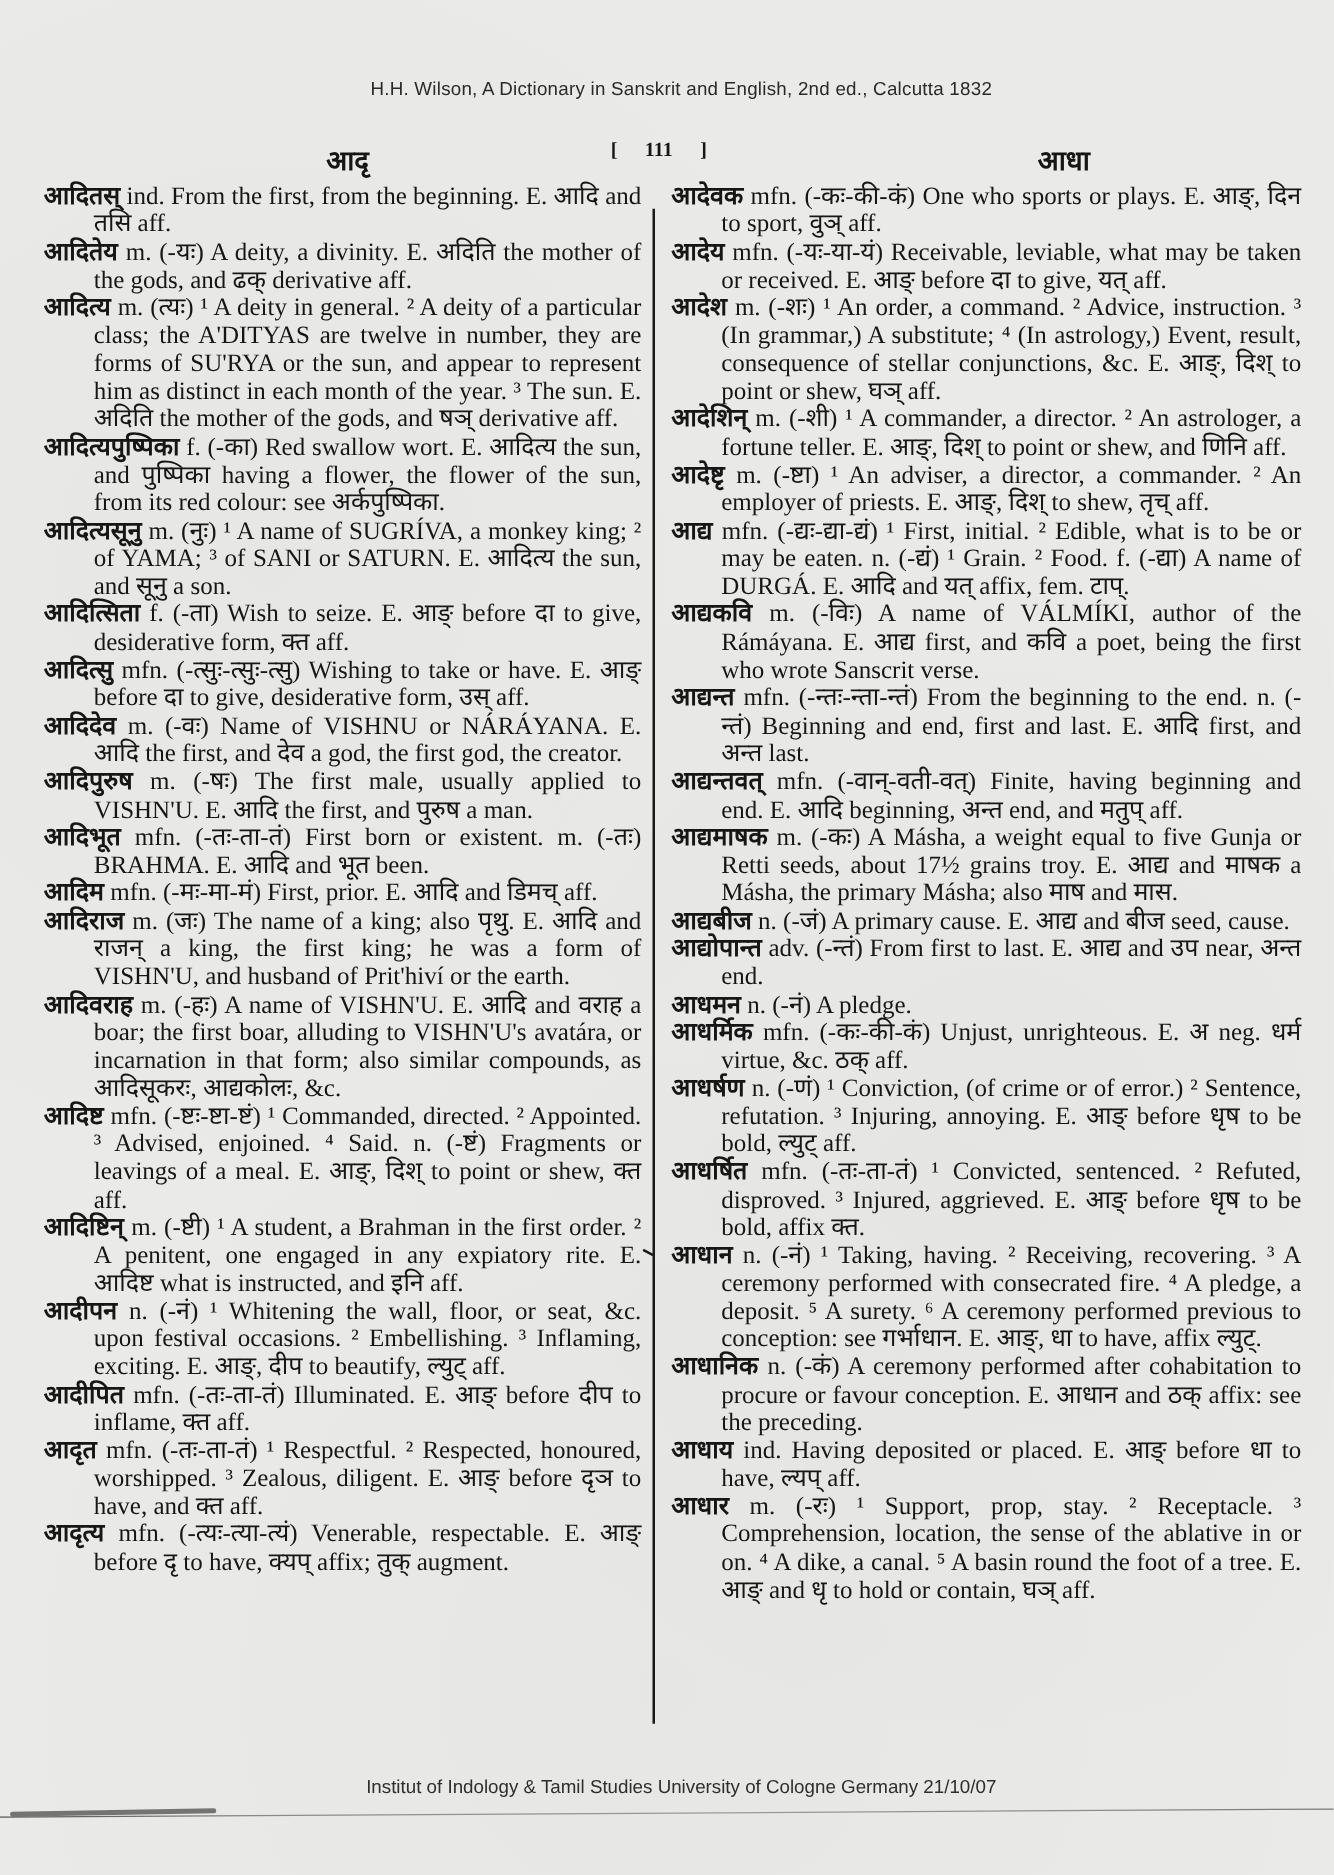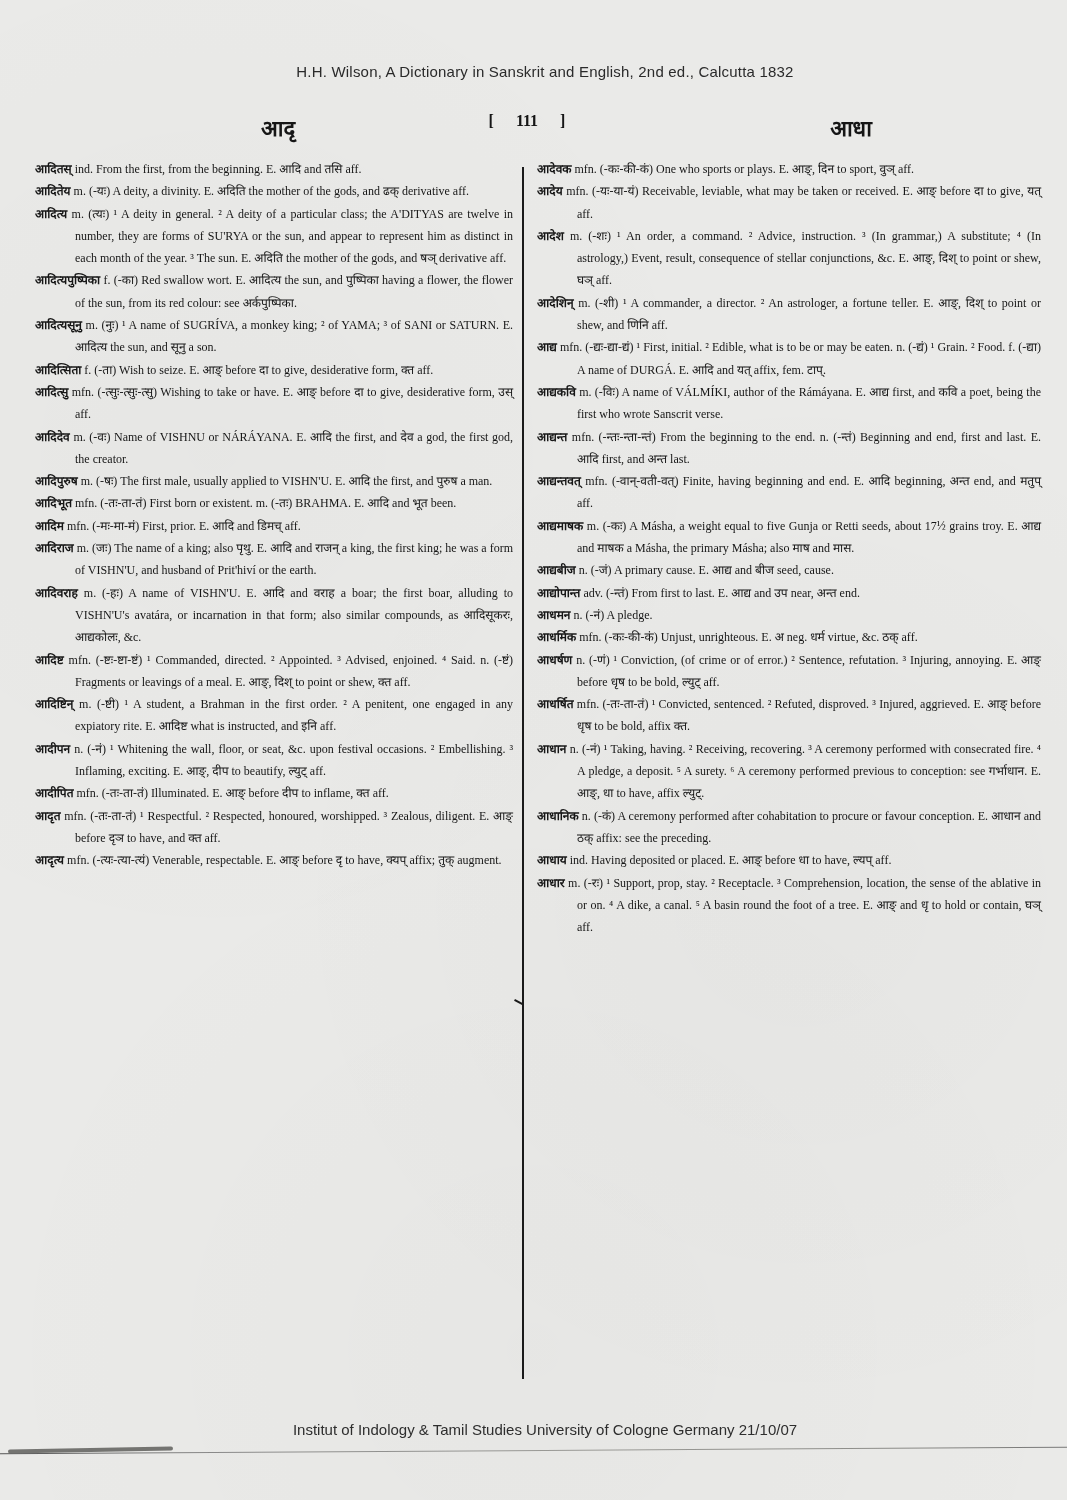--- a/index.html
+++ b/index.html
@@ -27,22 +27,22 @@
     position:absolute;transform:translateX(-50%);
     font-weight:bold;font-size:22px;white-space:nowrap;
   }
   .catchword.lft{left:278px;}
   .catchword.rgt{left:830px;margin-left:21px;}
   .pageno{
     position:absolute;left:527px;transform:translateX(-50%);
     font-weight:bold;font-size:16px;word-spacing:18px;white-space:nowrap;
   }
   .col{
-    position:absolute;top:158px;
-    font-size:12px;line-height:22.3px;
+    position:absolute;top:146px;
+    font-size:20px;line-height:22.3px;
   }
   .col-left{left:35px;width:478px;}
   .col-right{left:537px;width:504px;}
   .entry{
     margin:0;text-align:justify;
     padding-left:40px;text-indent:-40px;
   }
   .hw{font-weight:bold;}
   .divider{
     position:absolute;left:522px;top:167px;width:2px;height:1212px;
@@ -129,20 +129,21 @@
 </div>
 <div class="col col-right">
   <p class="entry"><span class="hw">आदेवक</span> <span class="eb">mfn. (-कः-की-कं) One who sports or plays. E. आङ्, दिन to sport, वुञ् aff.</span></p>
 
   <p class="entry"><span class="hw">आदेय</span> <span class="eb">mfn. (-यः-या-यं) Receivable, leviable, what may be taken or received. E. आङ् before दा to give, यत् aff.</span></p>
 
   <p class="entry"><span class="hw">आदेश</span> <span class="eb">m. (-शः) ¹ An order, a command. ² Advice, instruction. ³ (In grammar,) A substitute; ⁴ (In astrology,) Event, result, consequence of stellar conjunctions, &amp;c. E. आङ्, दिश् to point or shew, घञ् aff.</span></p>
 
   <p class="entry"><span class="hw">आदेशिन्</span> <span class="eb">m. (-शी) ¹ A commander, a director. ² An astrologer, a fortune teller. E. आङ्, दिश् to point or shew, and णिनि aff.</span></p>
 
+  <p class="entry"><span class="hw">आदेष्टृ</span> <span class="eb">m. (-ष्टा) ¹ An adviser, a director, a commander. ² An employer of priests. E. आङ्, दिश् to shew, तृच् aff.</span></p>
 
   <p class="entry"><span class="hw">आद्य</span> <span class="eb">mfn. (-द्यः-द्या-द्यं) ¹ First, initial. ² Edible, what is to be or may be eaten. n. (-द्यं) ¹ Grain. ² Food. f. (-द्या) A name of DURGÁ. E. आदि and यत् affix, fem. टाप्.</span></p>
 
   <p class="entry"><span class="hw">आद्यकवि</span> <span class="eb">m. (-विः) A name of VÁLMÍKI, author of the Rámáyana. E. आद्य first, and कवि a poet, being the first who wrote Sanscrit verse.</span></p>
 
   <p class="entry"><span class="hw">आद्यन्त</span> <span class="eb">mfn. (-न्तः-न्ता-न्तं) From the beginning to the end. n. (-न्तं) Beginning and end, first and last. E. आदि first, and अन्त last.</span></p>
 
   <p class="entry"><span class="hw">आद्यन्तवत्</span> <span class="eb">mfn. (-वान्-वती-वत्) Finite, having beginning and end. E. आदि beginning, अन्त end, and मतुप् aff.</span></p>
 
   <p class="entry"><span class="hw">आद्यमाषक</span> <span class="eb">m. (-कः) A Másha, a weight equal to five Gunja or Retti seeds, about 17½ grains troy. E. आद्य and माषक a Másha, the primary Másha; also माष and मास.</span></p>

